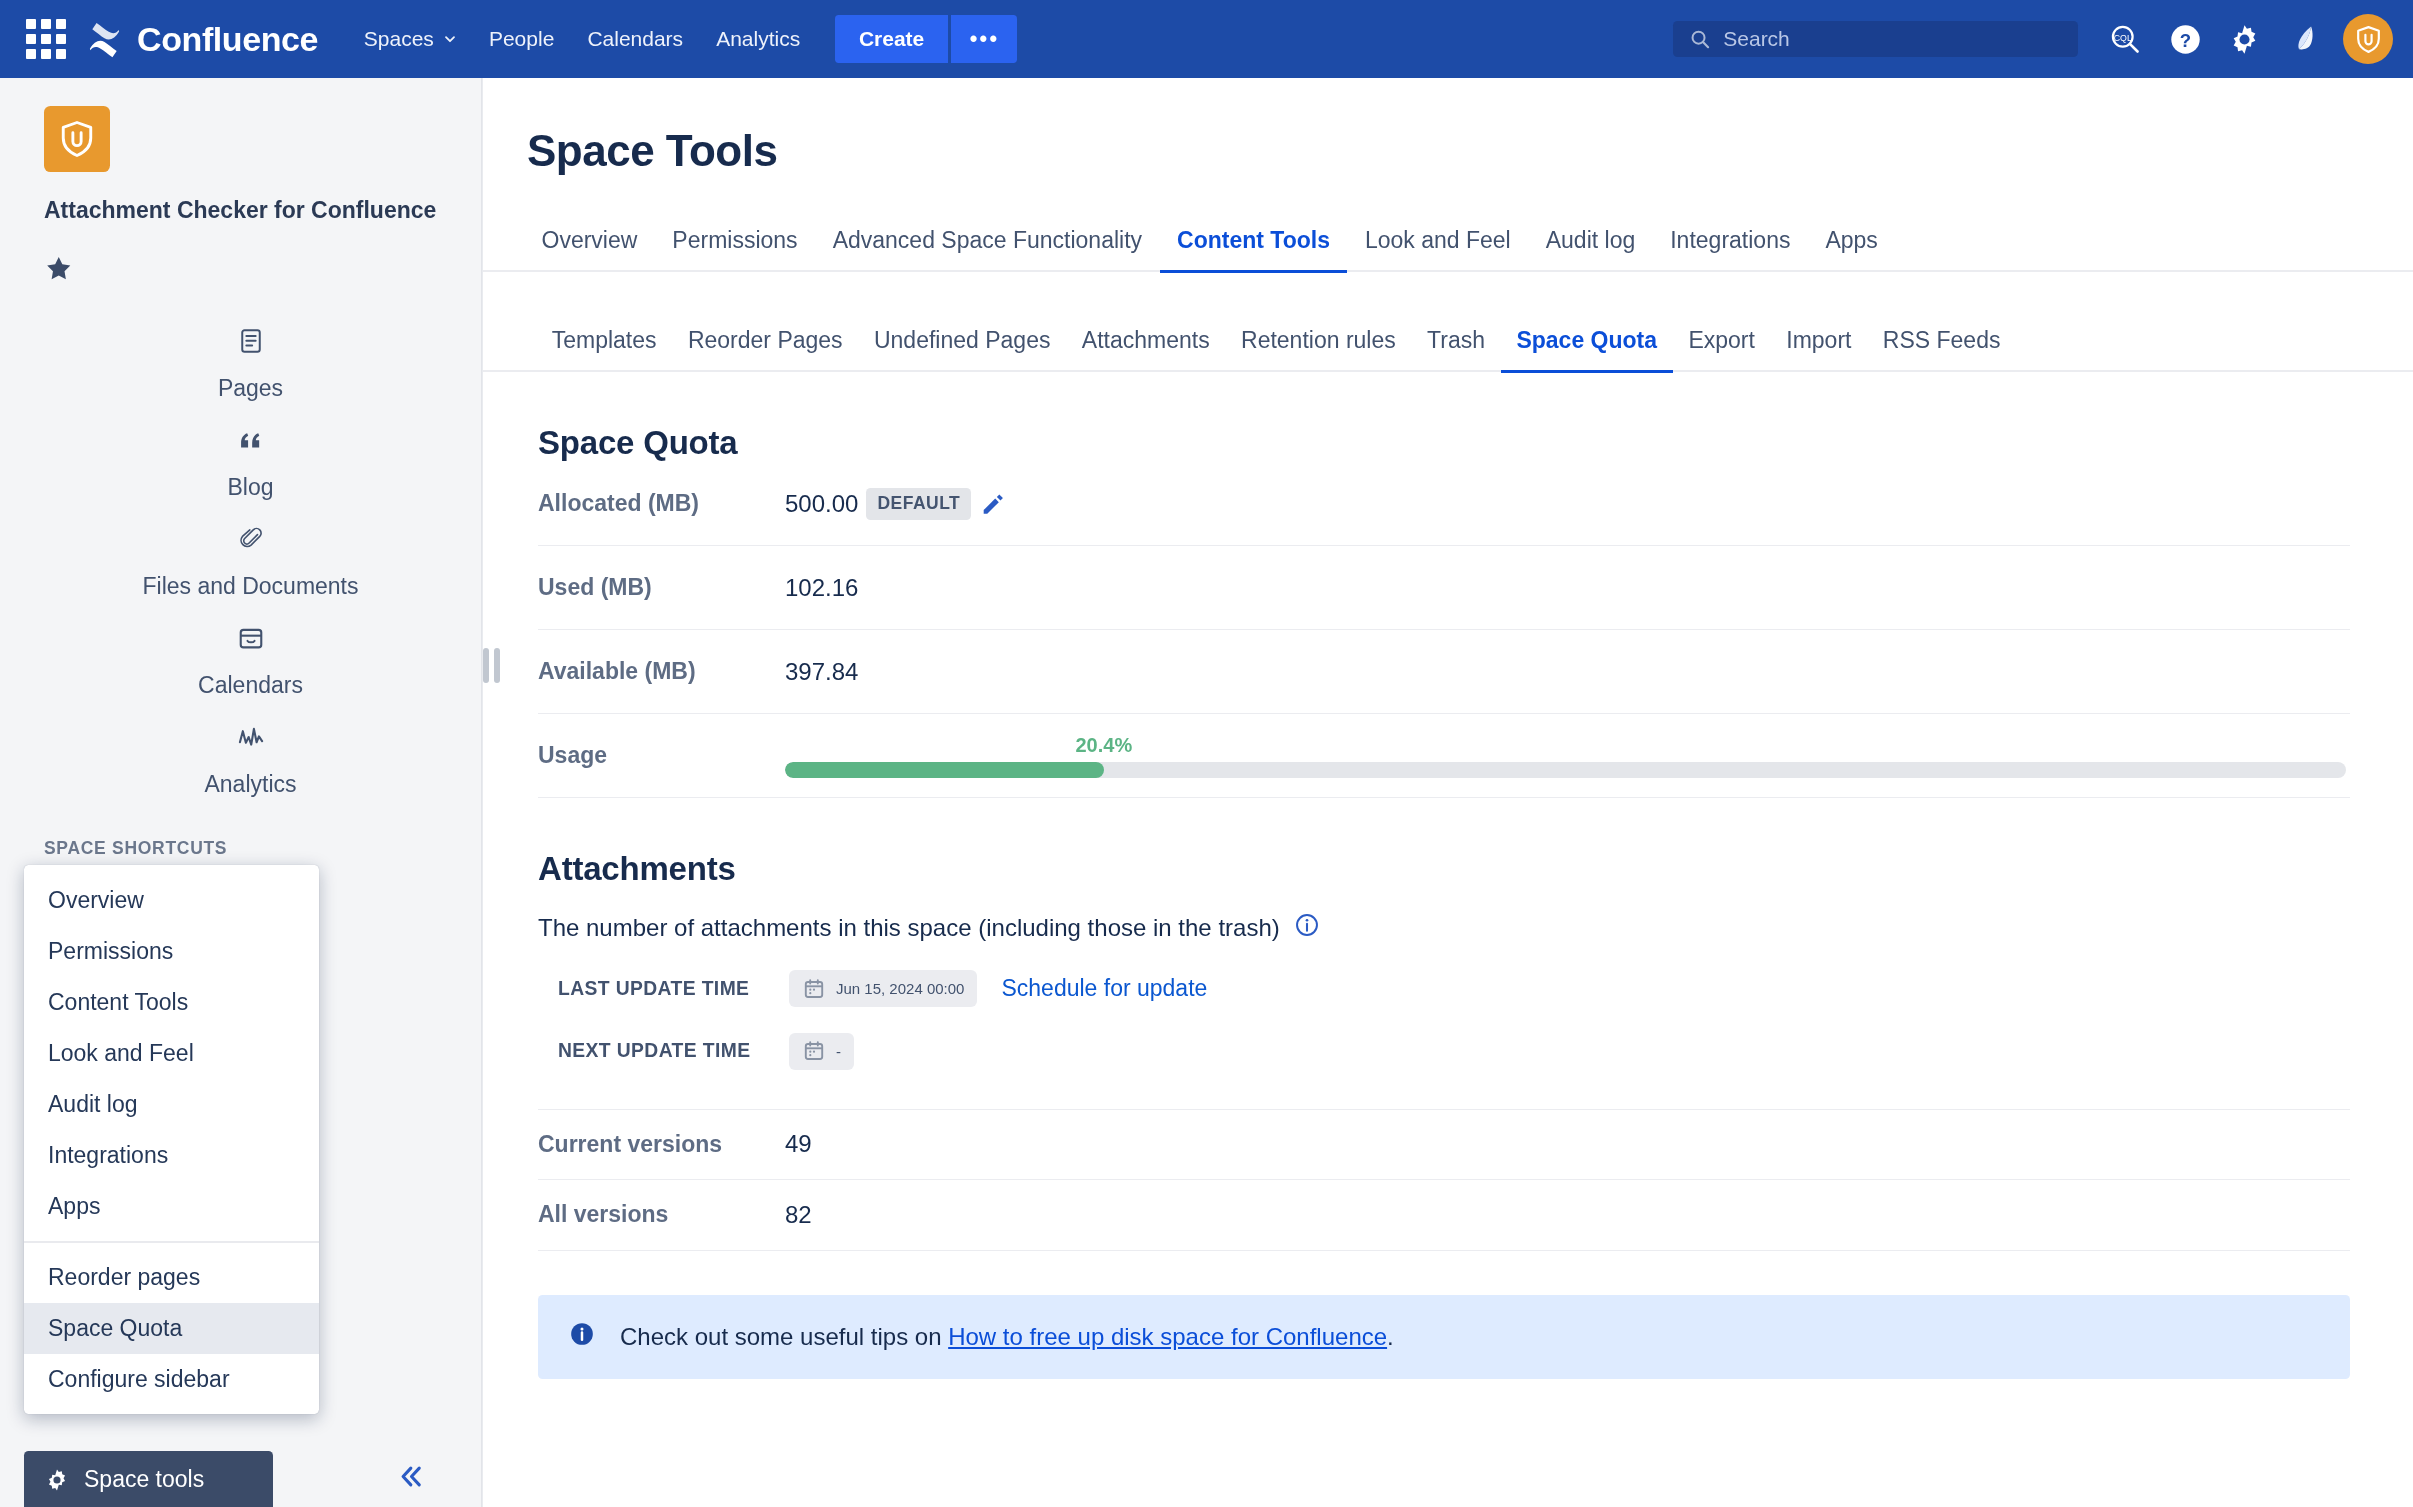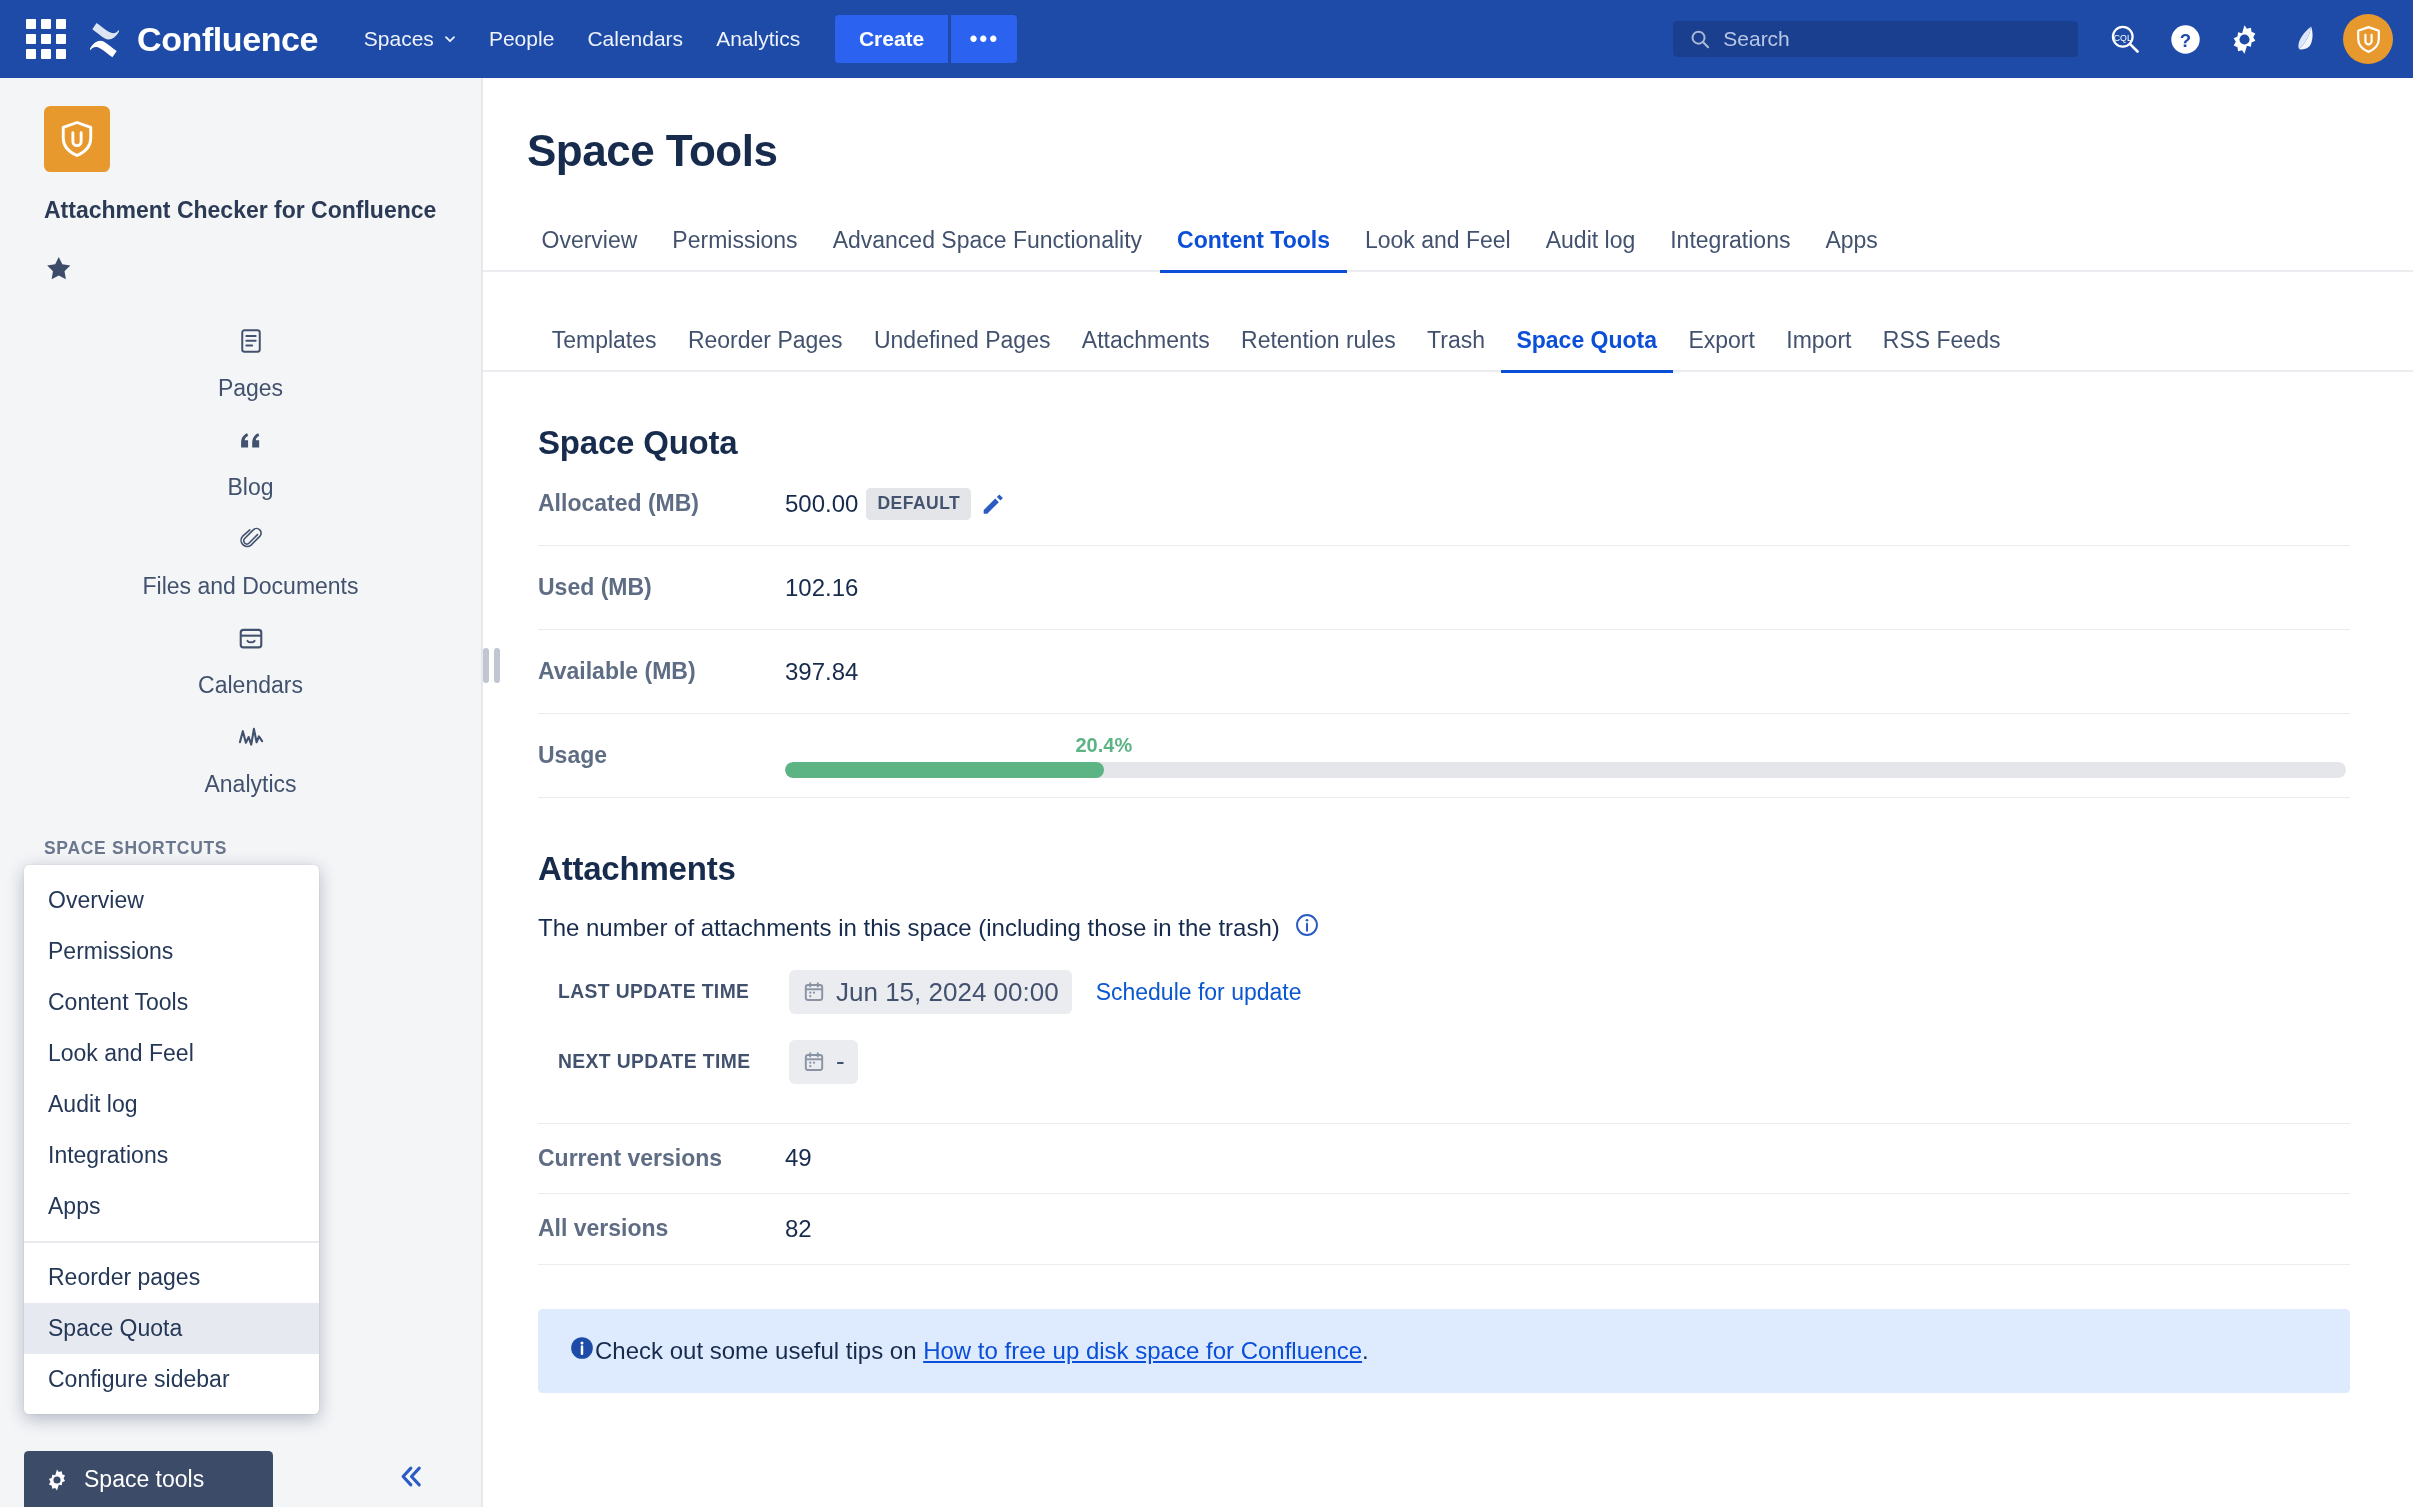--- a/index.html
+++ b/index.html
@@ -257,38 +257,38 @@
     margin-top: 26px; gap: 0;
   }
   .uplabel {
     width: 251px; flex: none; padding-left: 20px;
     font-size: 19.3px; font-weight: 700; color: #42526e;
     letter-spacing: 0.4px;
   }
   .chip {
     background: #ebecf0; border-radius: 6px;
     padding: 6.4px 13px; display: flex; align-items: center; gap: 10px;
-    font-size: 26px; color: #42526e; cursor: pointer;
+    font-size: 15px; color: #42526e; cursor: pointer;
   }
   .link-blue {
     color: #0b57d0; font-size: 23px; cursor: pointer; margin-left: 24px;
   }
 
   .vrow {
     display: flex; align-items: center; min-height: 71px;
     border-bottom: 1.8px solid #ebecf0;
   }
   .vrow.first { border-top: 1.8px solid #ebecf0; margin-top: 39px; }
   .vlabel { width: 247px; flex: none; font-size: 23px; font-weight: 700; color: #5e6c84; }
   .vvalue { font-size: 24px; color: #172b4d; }
 
   .banner {
     margin-top: 44px; background: #deebff;
     border-radius: 4.6px; padding: 26px 31px;
-    display: flex; align-items: center; gap: 0;
+    display: flex; align-items: center; gap: 25px;
     font-size: 24px; color: #172b4d;
   }
   .banner a { color: #0b4ed8; text-decoration: underline; cursor: pointer; }
 </style>
 </head>
 <body>
 
 <div class="topnav">
   <div class="app-switcher">
     <i></i>

